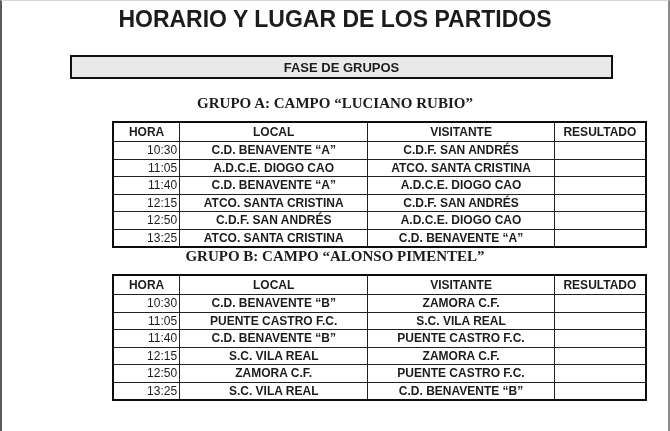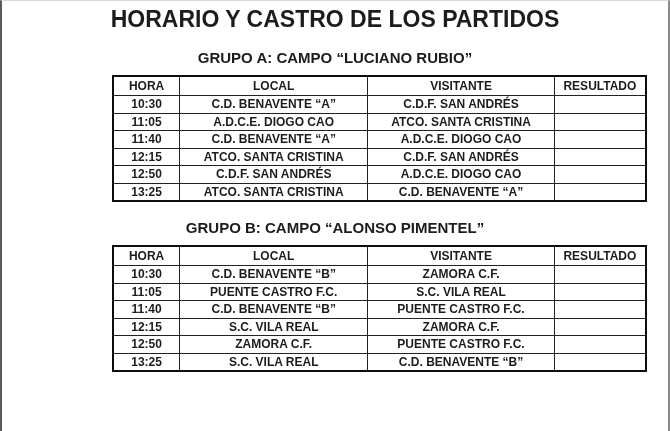--- a/index.html
+++ b/index.html
@@ -46,23 +46,24 @@
     font-weight: bold;
     color: #1c1c1c;
   }
   .group-heading {
     margin-top: 16px;
     text-align: center;
     font-size: 15px;
     font-weight: bold;
     line-height: 17px;
     color: #1c1c1c;
+    font-family: Liberation Serif, serif;
   }
   .group-heading.second {
-    margin-top: 17px;
+    margin-top: 0;
   }
   table.schedule {
     margin-left: 110px;
     margin-top: 9px;
     width: 535px;
     border-collapse: collapse;
     table-layout: fixed;
     border: 2px solid #0d0d0d;
   }
   table.schedule th, table.schedule td {
@@ -79,34 +80,38 @@
     font-weight: bold;
     color: #1c1c1c;
   }
   table.schedule td {
     height: 16.5px;
     font-size: 12px;
     font-weight: bold;
     color: #1c1c1c;
   }
   table.schedule td.time-cell {
-    font-weight: bold;
+    font-weight: normal;
+    text-align: right;
   }
   col.c-hora      { width: 12.5%; }
   col.c-local     { width: 35.3%; }
   col.c-visitante { width: 35.0%; }
   col.c-resultado { width: 17.2%; }
 </style>
 </head>
 <body>
 
 <div class="page">
 
-  <div class="doc-title">HORARIO Y CASTRO DE LOS PARTIDOS</div>
-
+  <div class="doc-title">HORARIO Y LUGAR DE LOS PARTIDOS</div>
+
+  <div class="section-box">
+    <span class="section-label">FASE DE GRUPOS</span>
+  </div>
 
   <div class="group-heading">GRUPO A: CAMPO “LUCIANO RUBIO”</div>
 
   <table class="schedule">
     <colgroup>
       <col class="c-hora">
         <col class="c-local">
         <col class="c-visitante">
         <col class="c-resultado">
     </colgroup>

